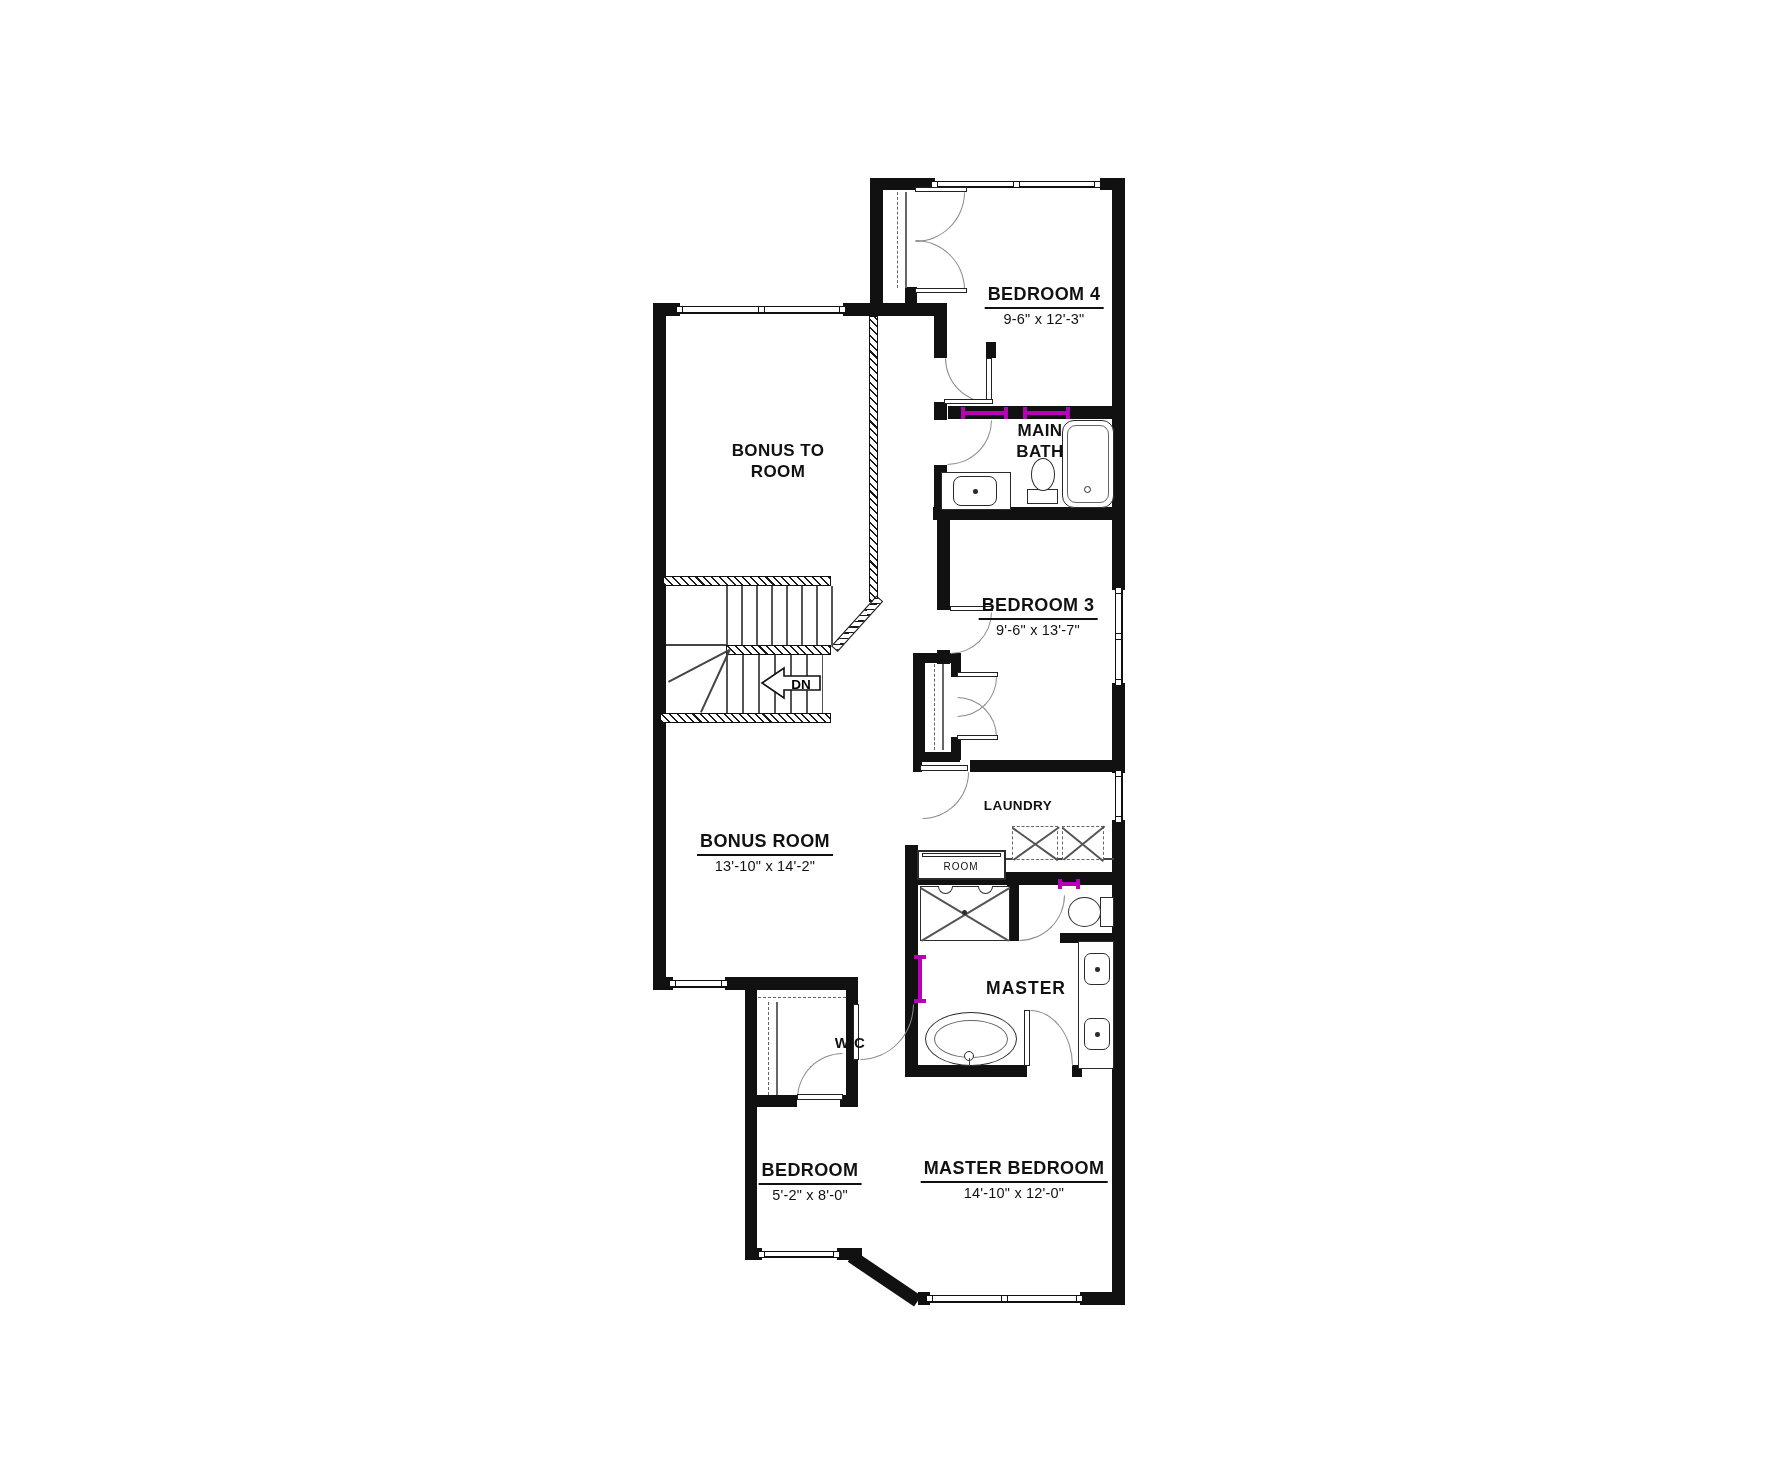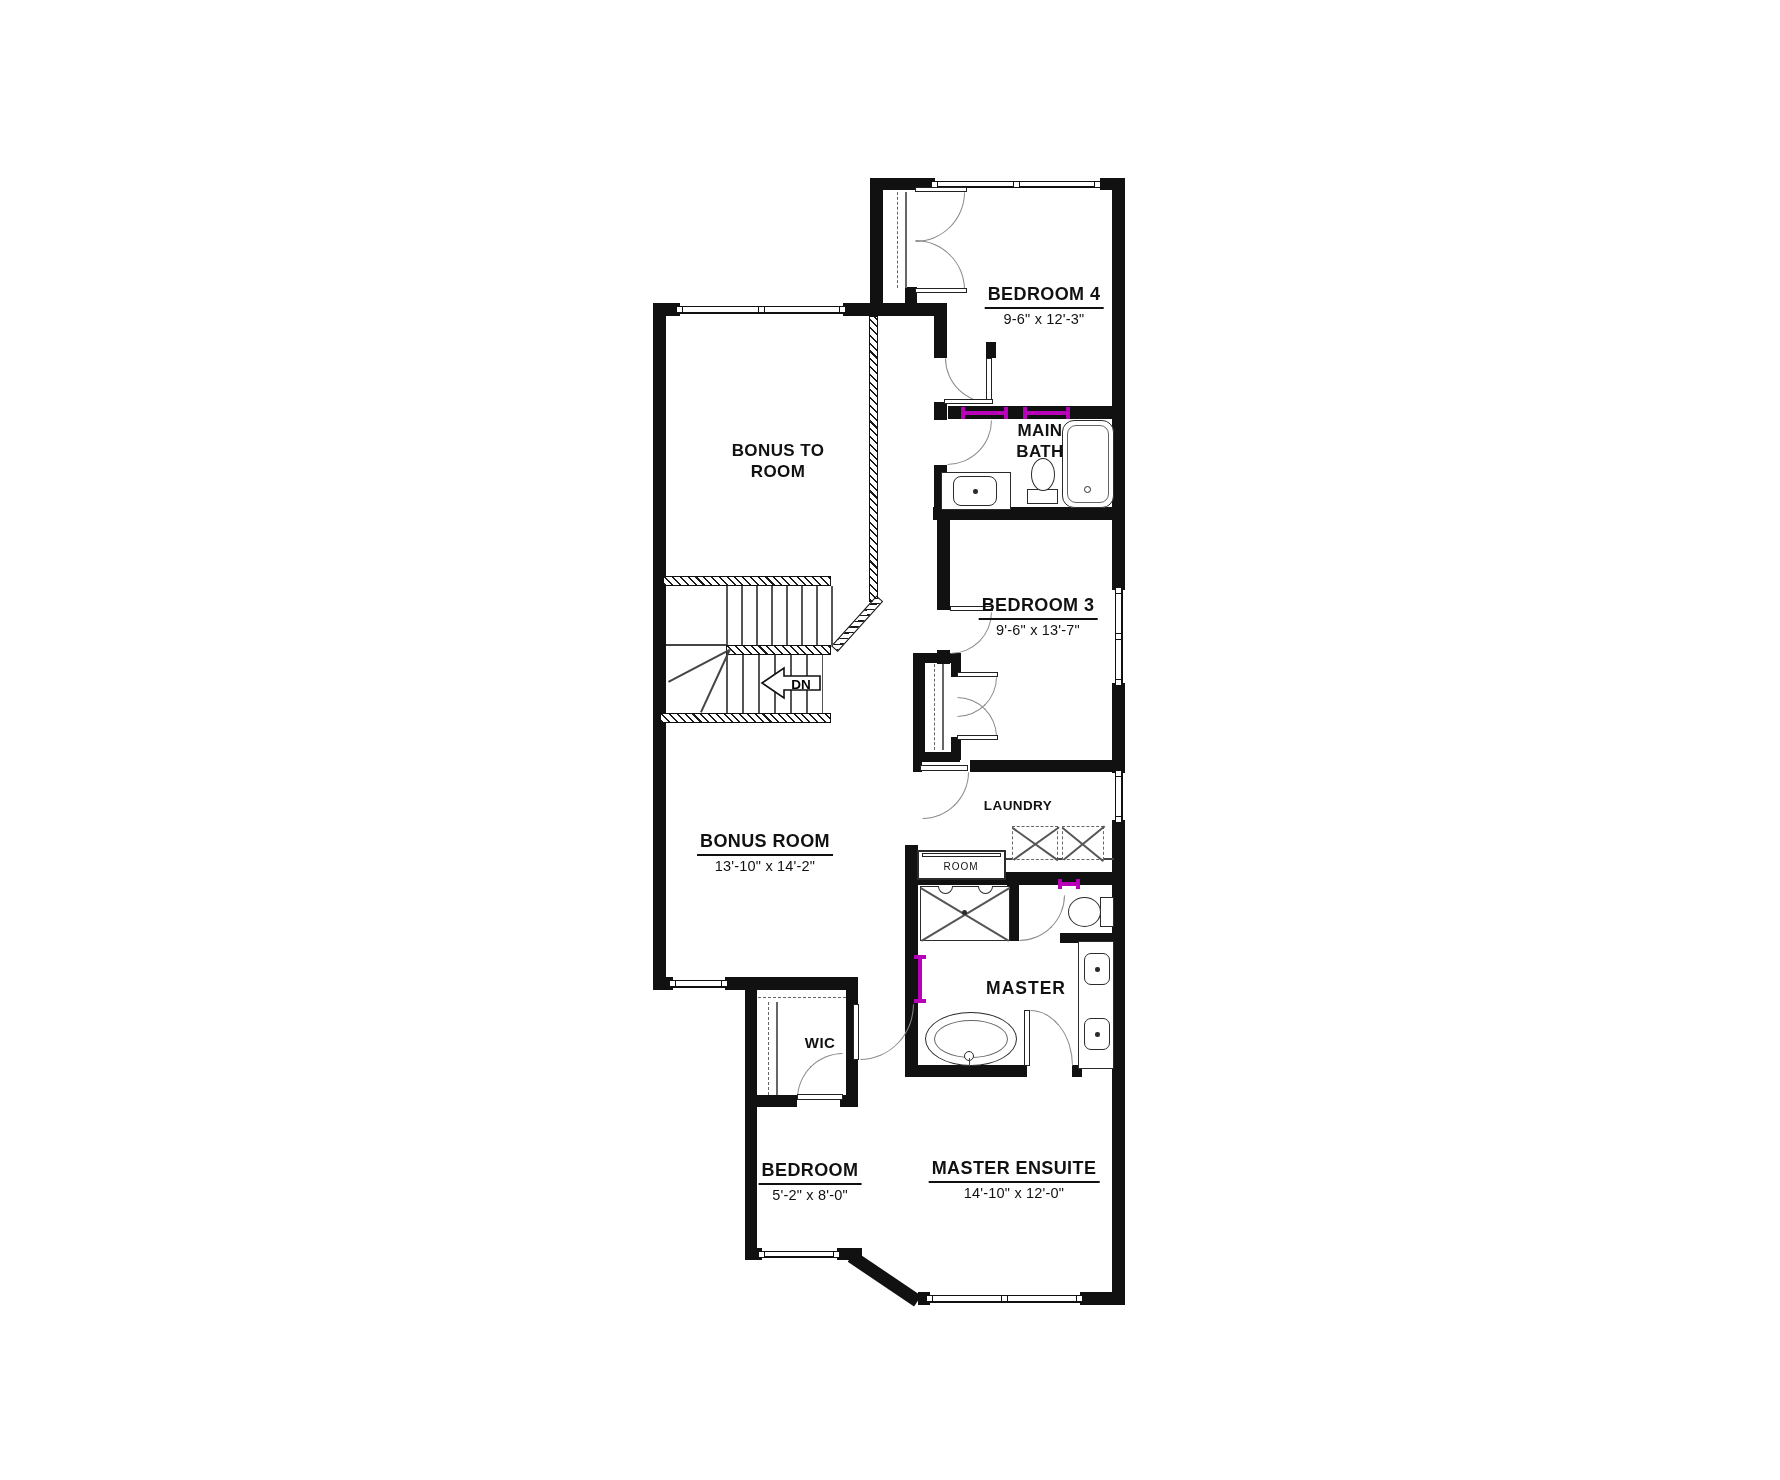--- a/index.html
+++ b/index.html
@@ -263,28 +263,28 @@
   <div class="lbl" style="left:1018px;top:795px">
     <div class="rt2" style="font-size:13.5px">LAUNDRY</div>
   </div>
   <div class="lbl" style="left:961px;top:861px">
     <div style="font-size:10px;letter-spacing:1px">ROOM</div>
   </div>
   <div class="lbl" style="left:765px;top:831px">
     <div><span class="rt">BONUS ROOM</span></div>
     <div class="rd">13'-10" x 14'-2"</div>
   </div>
-  <div class="lbl" style="left:820px;top:1032px">
+  <div class="lbl" style="left:850px;top:1032px">
     <div class="rt2" style="font-size:15px">WIC</div>
   </div>
   <div class="lbl" style="left:1026px;top:978px">
     <div class="rt2" style="font-size:17.5px;letter-spacing:1px">MASTER</div>
   </div>
   <div class="lbl" style="left:810px;top:1160px">
     <div><span class="rt">BEDROOM</span></div>
     <div class="rd">5'-2" x 8'-0"</div>
   </div>
   <div class="lbl" style="left:1014px;top:1158px">
-    <div><span class="rt">MASTER ENSUITE</span></div>
+    <div><span class="rt">MASTER BEDROOM</span></div>
     <div class="rd">14'-10" x 12'-0"</div>
   </div>
 
 </div>
 
 </body></html>

